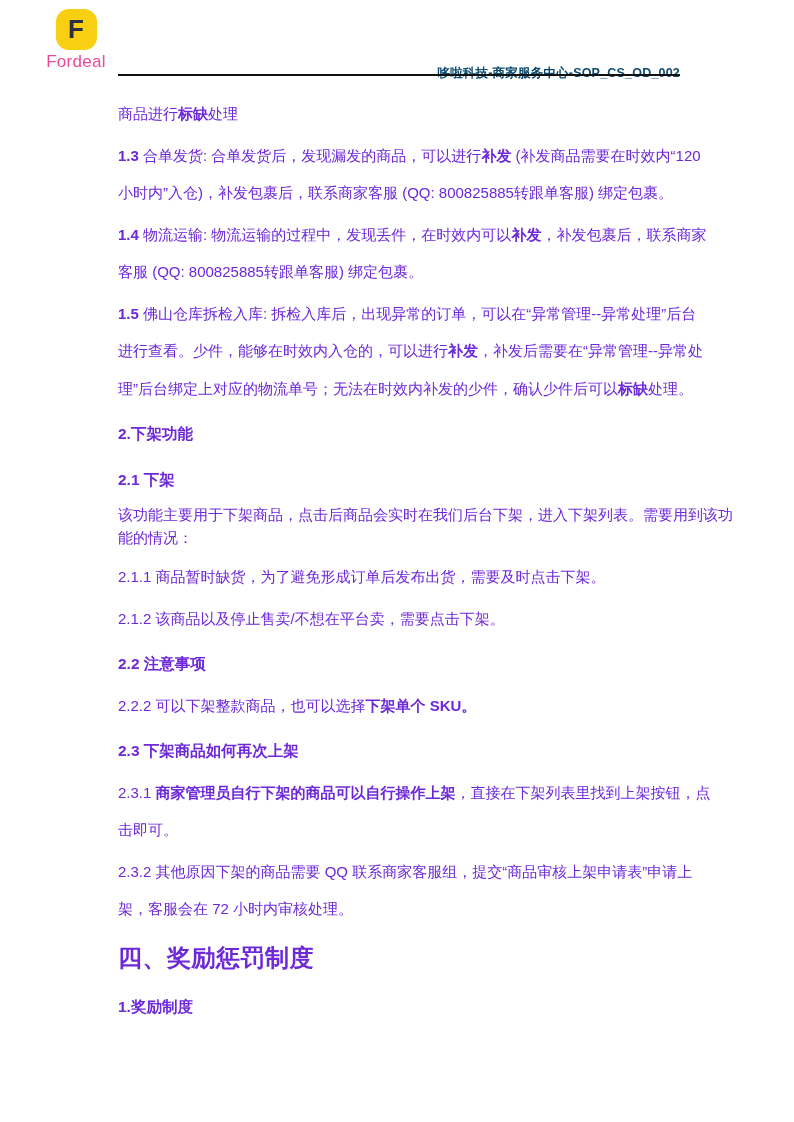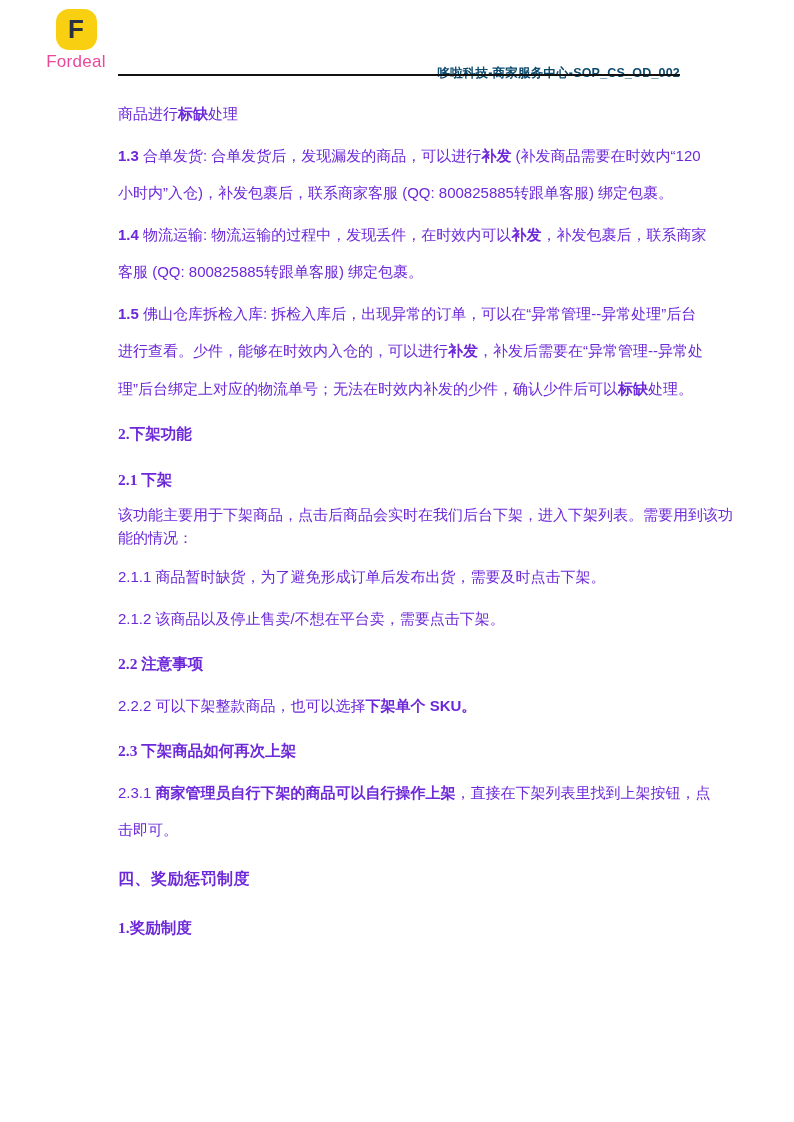--- a/index.html
+++ b/index.html
@@ -27,23 +27,23 @@
     border-top:2px solid #111;
   }
   
   .content { position:absolute; left:118px; top:95px; width:648px; }
   .block { margin-bottom:4px; }
   .line { font-size:15px; line-height:37.5px; white-space:nowrap; color:#6d28d9; }
   .p  .line { font-weight:400; }
   .pt { margin-top:5px; margin-bottom:9px; }
   .pt .line { line-height:23px; }
   .h2 { margin-top:8px; }
-  .h2 .line { font-weight:700; font-size:15.5px;font-family:Liberation Serif, serif; }
+  .h2 .line { font-weight:700; font-size:15.5px; }
   .h1 { margin-top:8px; }
-  .h1 .line { font-weight:700; font-size:16px; line-height:44px; letter-spacing:0.5px; }
+  .h1 .line { font-weight:700; font-size:24px; line-height:44px; letter-spacing:0.5px; }
   .bold { font-weight:700; }
 </style>
 </head>
 <body>
 
 <div class="page">
 
   <div class="logo">
     <div class="logo-square" style="background: rgb(248, 207, 17); color: rgb(42, 48, 64);">F</div>
     <div class="logo-brand" style="color: #ec4899;">Fordeal</div>
@@ -92,20 +92,24 @@
       <div class="block p">
         <div class="line"><span>2.2.2 可以下架整款商品，也可以选择</span><span class="bold">下架单个 SKU。</span></div>
       </div>
       <div class="block h2">
         <div class="line"><span class="bold">2.3 下架商品如何再次上架</span></div>
       </div>
       <div class="block p">
         <div class="line"><span>2.3.1 </span><span class="bold">商家管理员自行下架的商品可以自行操作上架</span><span>，直接在下架列表里找到上架按钮，点</span></div>
         <div class="line"><span>击即可。</span></div>
       </div>
+      <div class="block p">
+        <div class="line"><span>2.3.2 其他原因下架的商品需要 QQ 联系商家客服组，提交“商品审核上架申请表”申请上</span></div>
+        <div class="line"><span>架，客服会在 72 小时内审核处理。</span></div>
+      </div>
       <div class="block h1">
         <div class="line"><span class="bold">四、奖励惩罚制度</span></div>
       </div>
       <div class="block h2">
         <div class="line"><span class="bold">1.奖励制度</span></div>
       </div>
     </div>
 
 </div>
 

